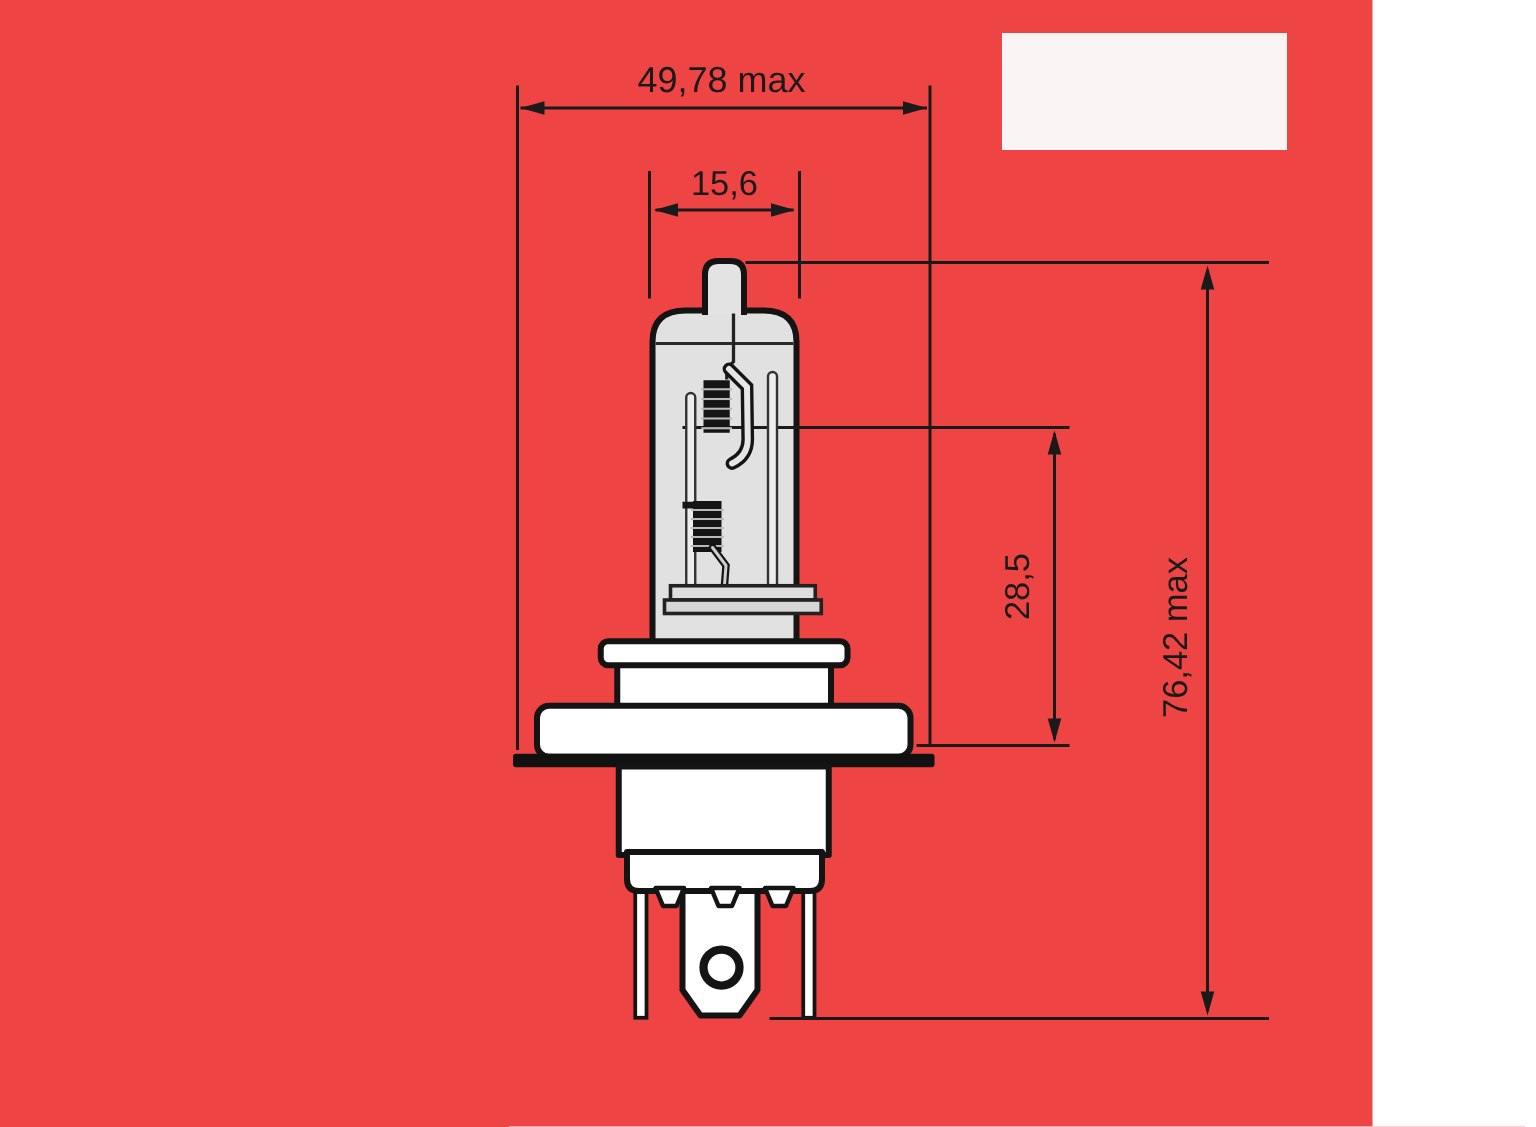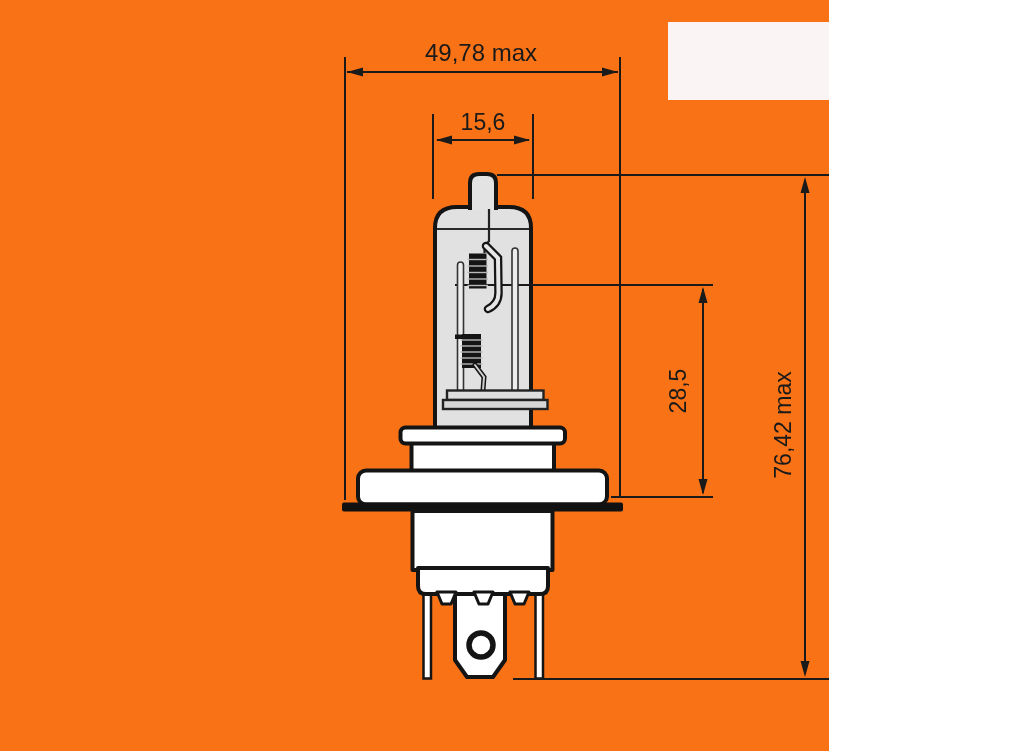--- a/index.html
+++ b/index.html
@@ -3,23 +3,23 @@
 <meta charset="utf-8">
 <style>
   html, body {
     margin: 0;
     padding: 0;
     background: #ffffff;
     font-family: "Liberation Sans", sans-serif;
   }
   .canvas {
     position: relative;
-    width: 829px;
+    width: 915px;
     height: 751px;
-    background: #f97316;
+    background: #ef4444;
     overflow: hidden;
   }
   svg text {
     font-family: "Liberation Sans", sans-serif;
     fill: #1a1a1a;
   }
   .dim-label { font-size: 23px; }
   .dim-label-big { font-size: 24px; }
   .thin { stroke: #1a1a1a; stroke-width: 2; fill: none; }
   .outline { stroke: #141414; stroke-width: 4; stroke-linejoin: round; }

